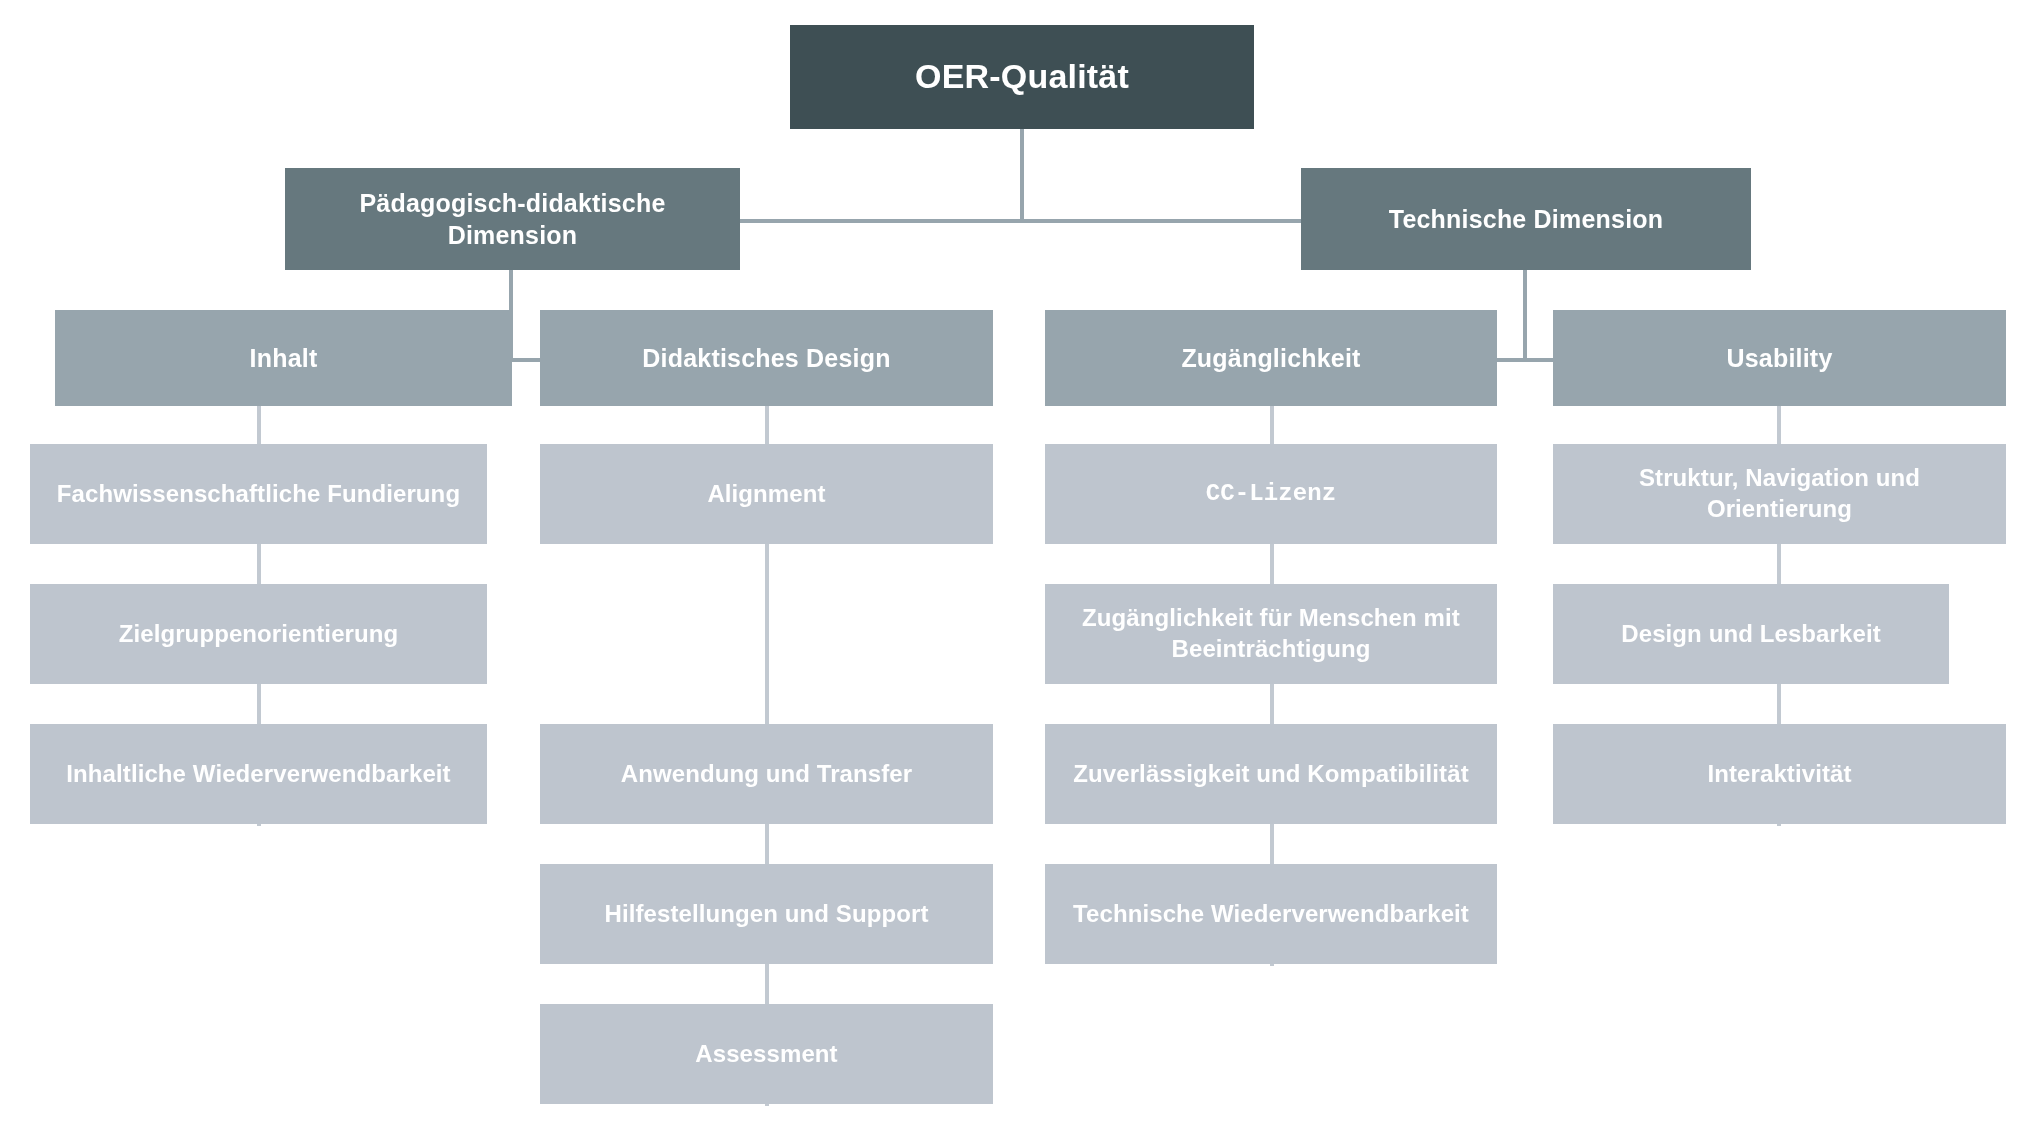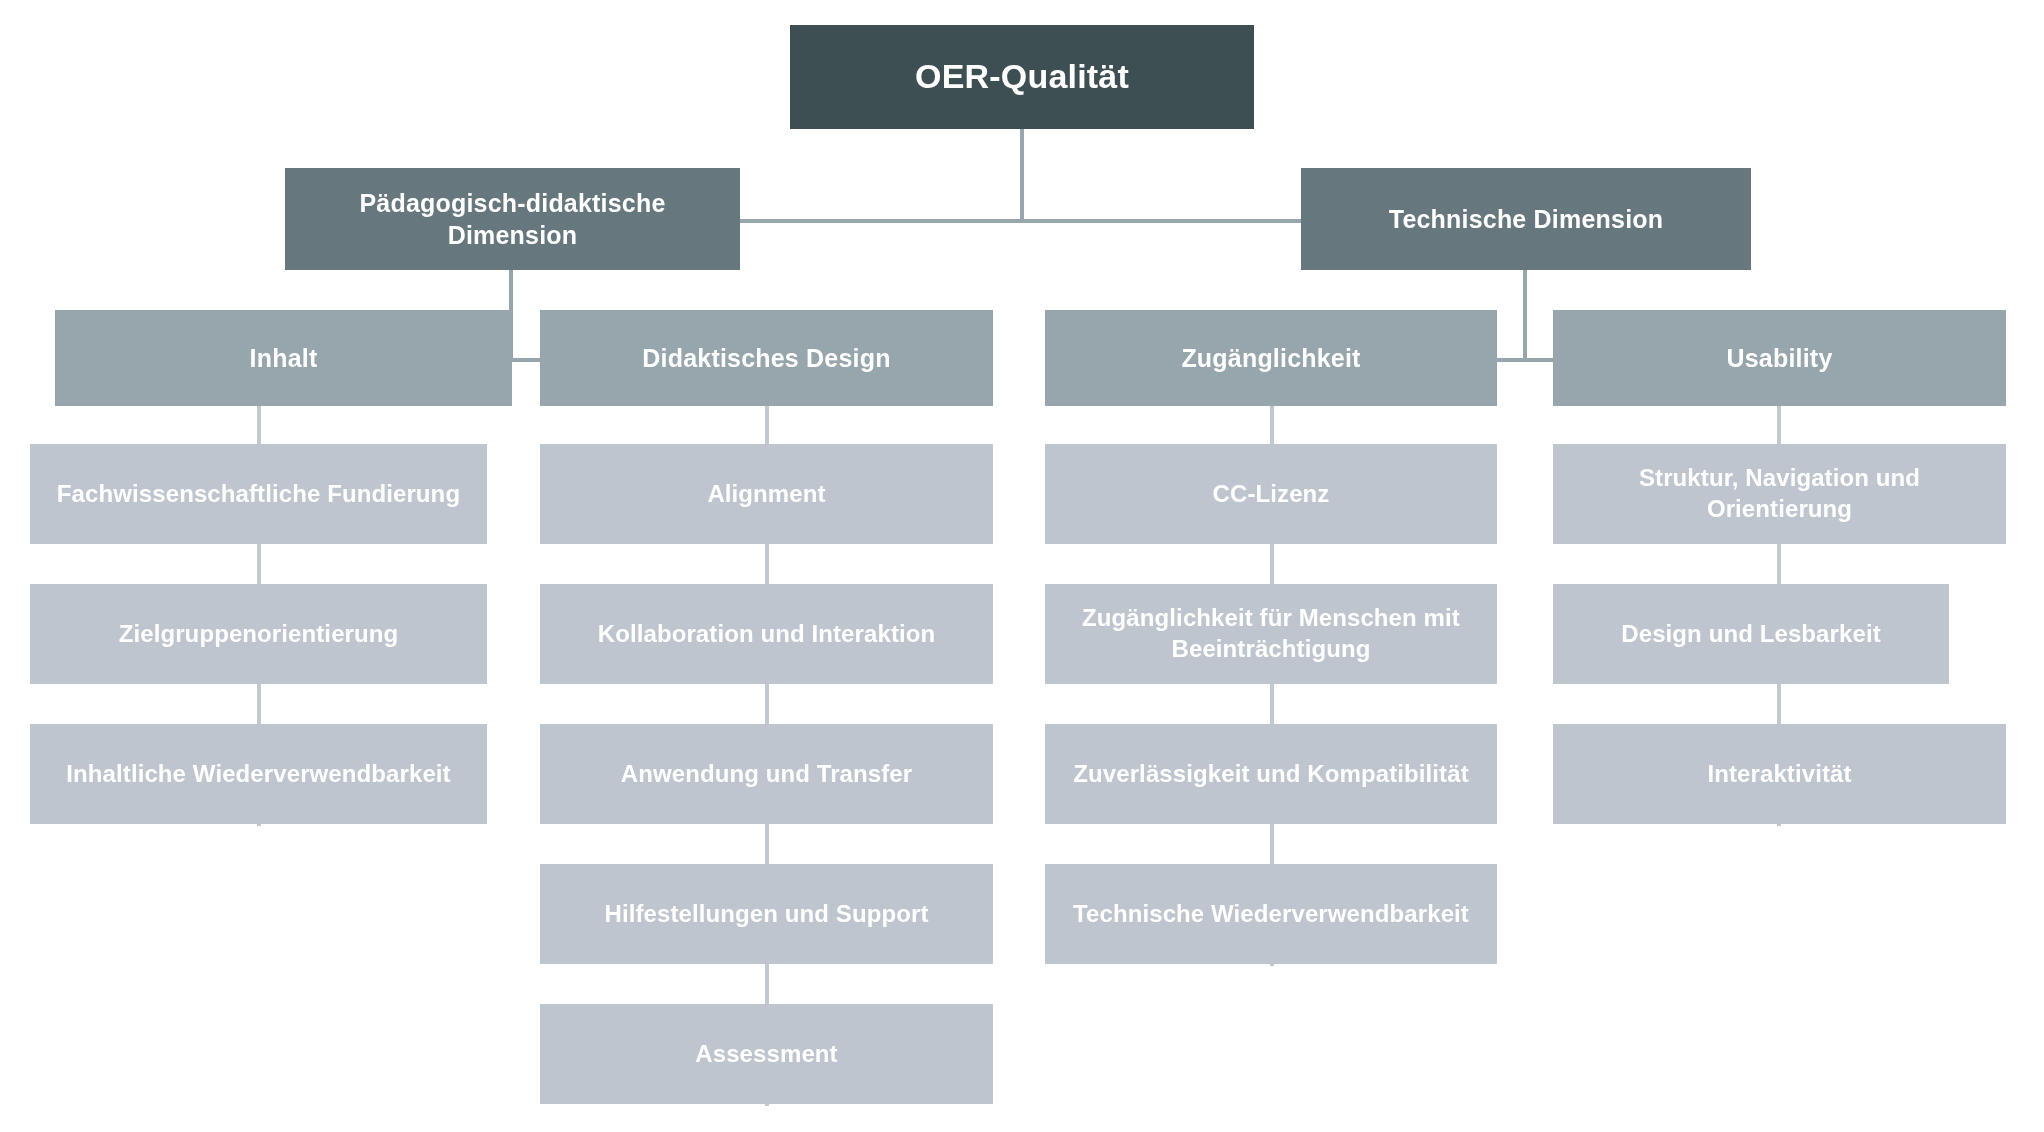--- a/index.html
+++ b/index.html
@@ -63,26 +63,25 @@
   <div class="node lvl3" style="left:30px;top:310px;width:457px;height:96px;margin-left:25px;">Inhalt</div>
   <div class="node lvl3" style="left:540px;top:310px;width:453px;height:96px;">Didaktisches Design</div>
   <div class="node lvl3" style="left:1045px;top:310px;width:452px;height:96px;">Zugänglichkeit</div>
   <div class="node lvl3" style="left:1553px;top:310px;width:453px;height:96px;">Usability</div>
 
   <div class="node leaf" style="left:30px;top:444px;width:457px;height:100px;">Fachwissenschaftliche Fundierung</div>
   <div class="node leaf" style="left:30px;top:724px;width:457px;height:100px;">Inhaltliche Wiederverwendbarkeit</div>
   <div class="node leaf" style="left:30px;top:584px;width:457px;height:100px;">Zielgruppenorientierung</div>
 
   <div class="node leaf" style="left:540px;top:444px;width:453px;height:100px;">Alignment</div>
-  <div class="node leaf" style="left:540px;top:584px;width:453px;height:100px;">Kollaboration und Interaktion</div>
   <div class="node leaf" style="left:540px;top:724px;width:453px;height:100px;">Anwendung und Transfer</div>
   <div class="node leaf" style="left:540px;top:864px;width:453px;height:100px;">Hilfestellungen und Support</div>
   <div class="node leaf" style="left:540px;top:1004px;width:453px;height:100px;">Assessment</div>
 
-  <div class="node leaf" style="left:1045px;top:444px;width:452px;height:100px;">CC-Lizenz</div>
+  <div class="node leaf" style="left:1045px;top:444px;width:452px;height:100px;font-family:Liberation Mono, monospace;">CC-Lizenz</div>
   <div class="node leaf" style="left:1045px;top:584px;width:452px;height:100px;">Zugänglichkeit für Menschen mit Beeinträchtigung</div>
   <div class="node leaf" style="left:1045px;top:724px;width:452px;height:100px;">Zuverlässigkeit und Kompatibilität</div>
   <div class="node leaf" style="left:1045px;top:864px;width:452px;height:100px;">Technische Wiederverwendbarkeit</div>
 
   <div class="node leaf" style="left:1553px;top:444px;width:453px;height:100px;">Struktur, Navigation und Orientierung</div>
   <div class="node leaf" style="left:1553px;top:584px;width:396px;height:100px;">Design und Lesbarkeit</div>
   <div class="node leaf" style="left:1553px;top:724px;width:453px;height:100px;">Interaktivität</div>
 
 </div>
 

